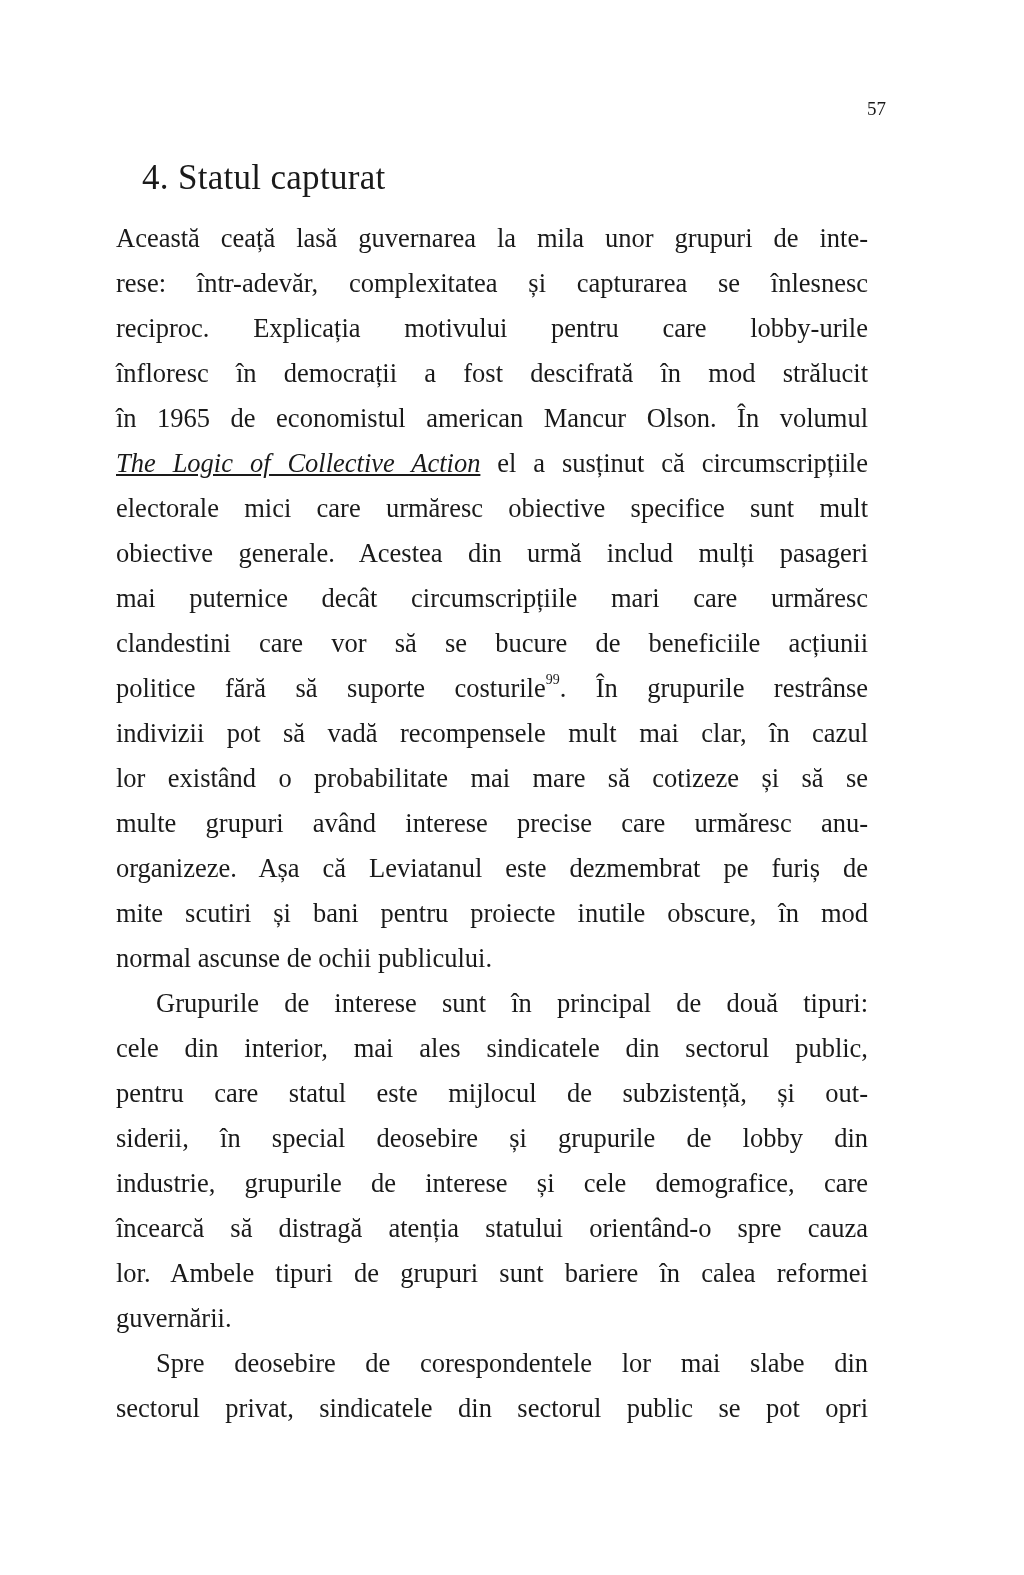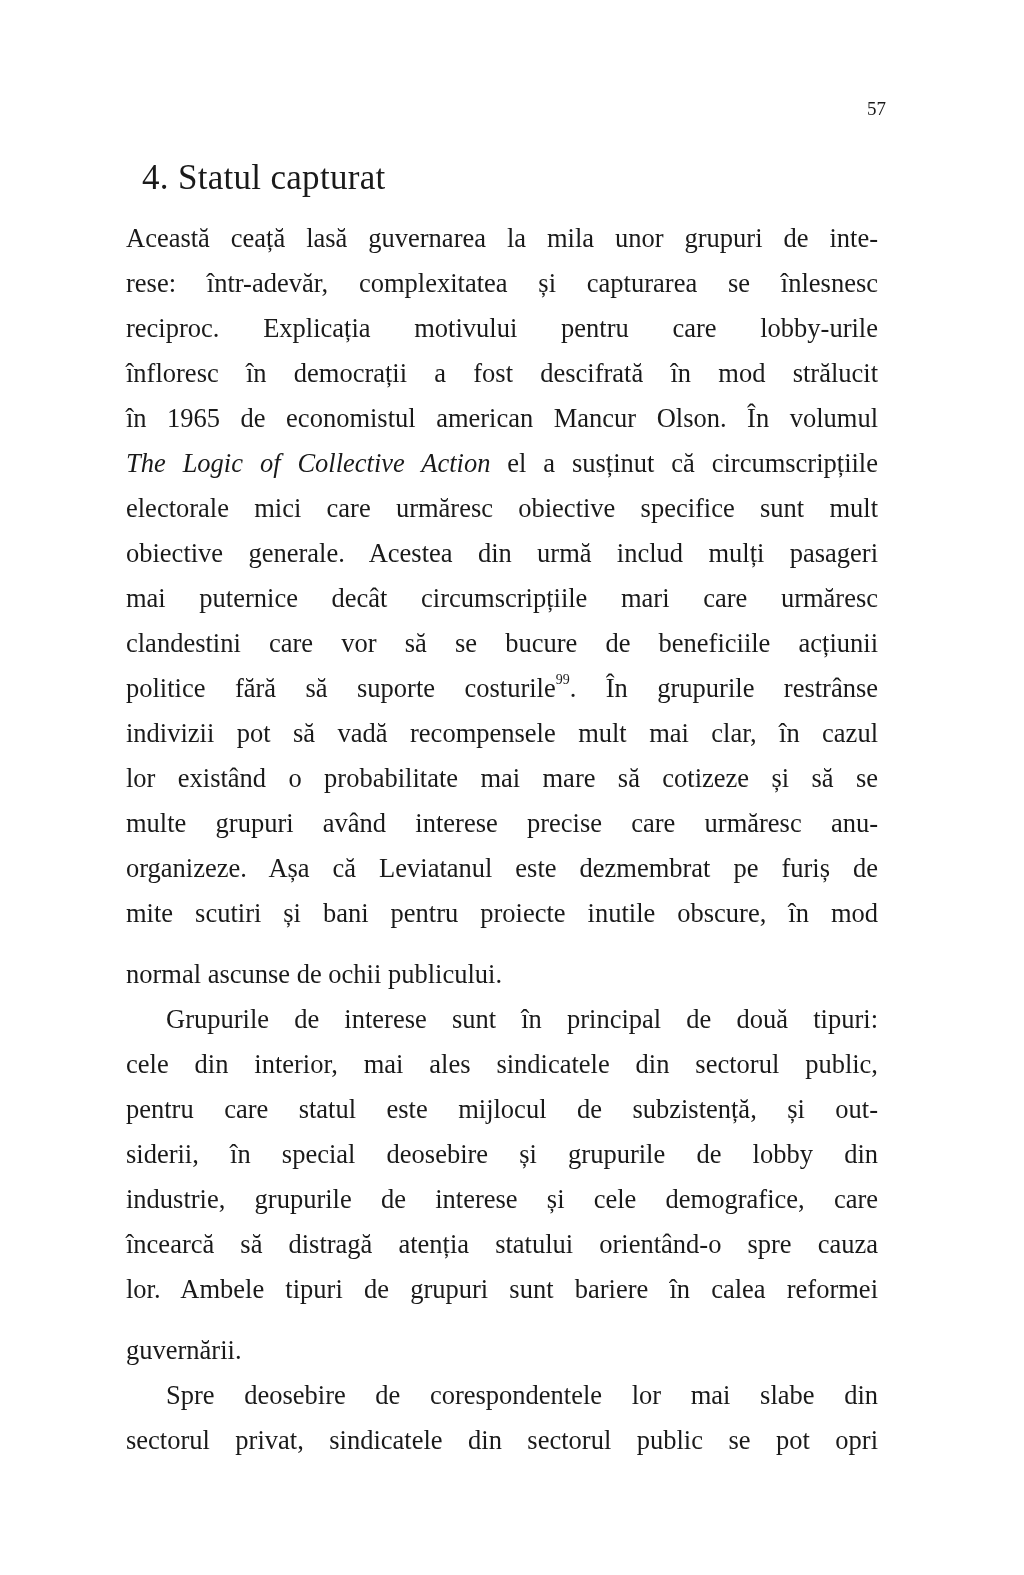--- a/index.html
+++ b/index.html
@@ -41,42 +41,42 @@
       top: 150px;
       left: 134px;
       font-size: 35px;
       font-weight: normal;
       margin: 8px;
       letter-spacing: 0.3px;
     }
     .body-text {
       position: absolute;
       top: 216px;
-      left: 126px;
+      left: 116px;
       width: 752px;
       font-size: 26.5px;
     }
     .line {
       display: block;
       height: 45px;
       line-height: 45px;
       white-space: nowrap;
       text-align: justify;
       text-align-last: justify;
       overflow: visible;
     }
     .line.last {
       text-align-last: left;
-      margin-top: 16px;
     }
     .line.indent {
       padding-left: 40px;
     }
     .line em {
       font-style: italic;
+      text-decoration: underline;
     }
     sup.fn {
       font-size: 14px;
       vertical-align: top;
       line-height: 28px;
     }
   </style>
 </head>
 <body>
 

